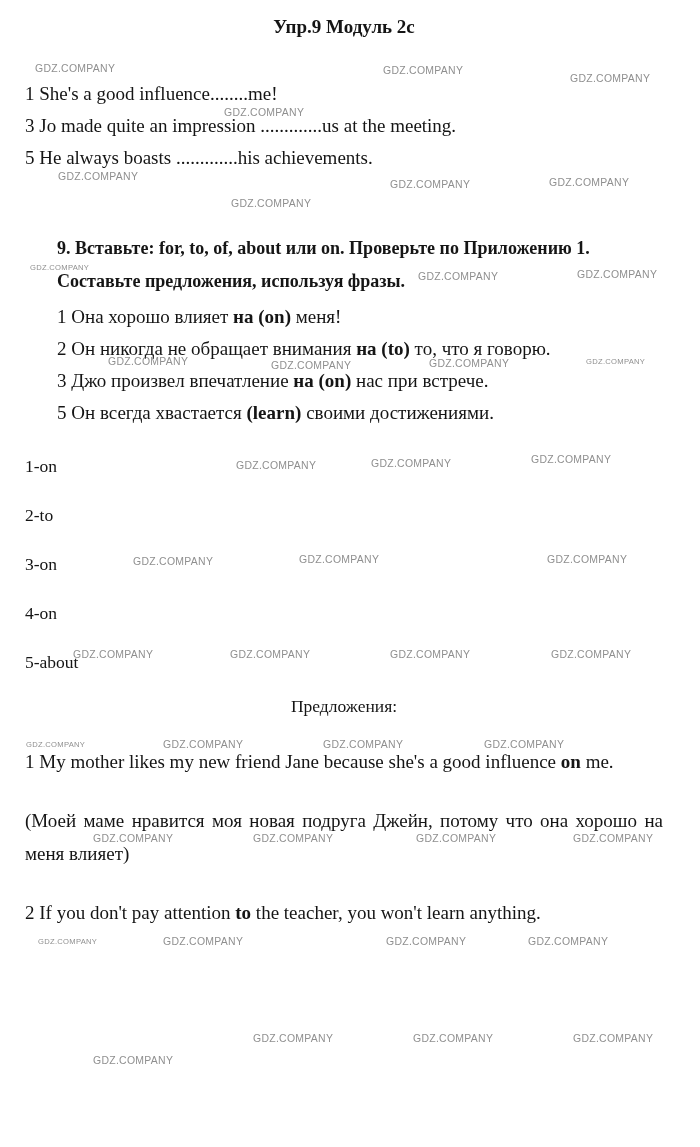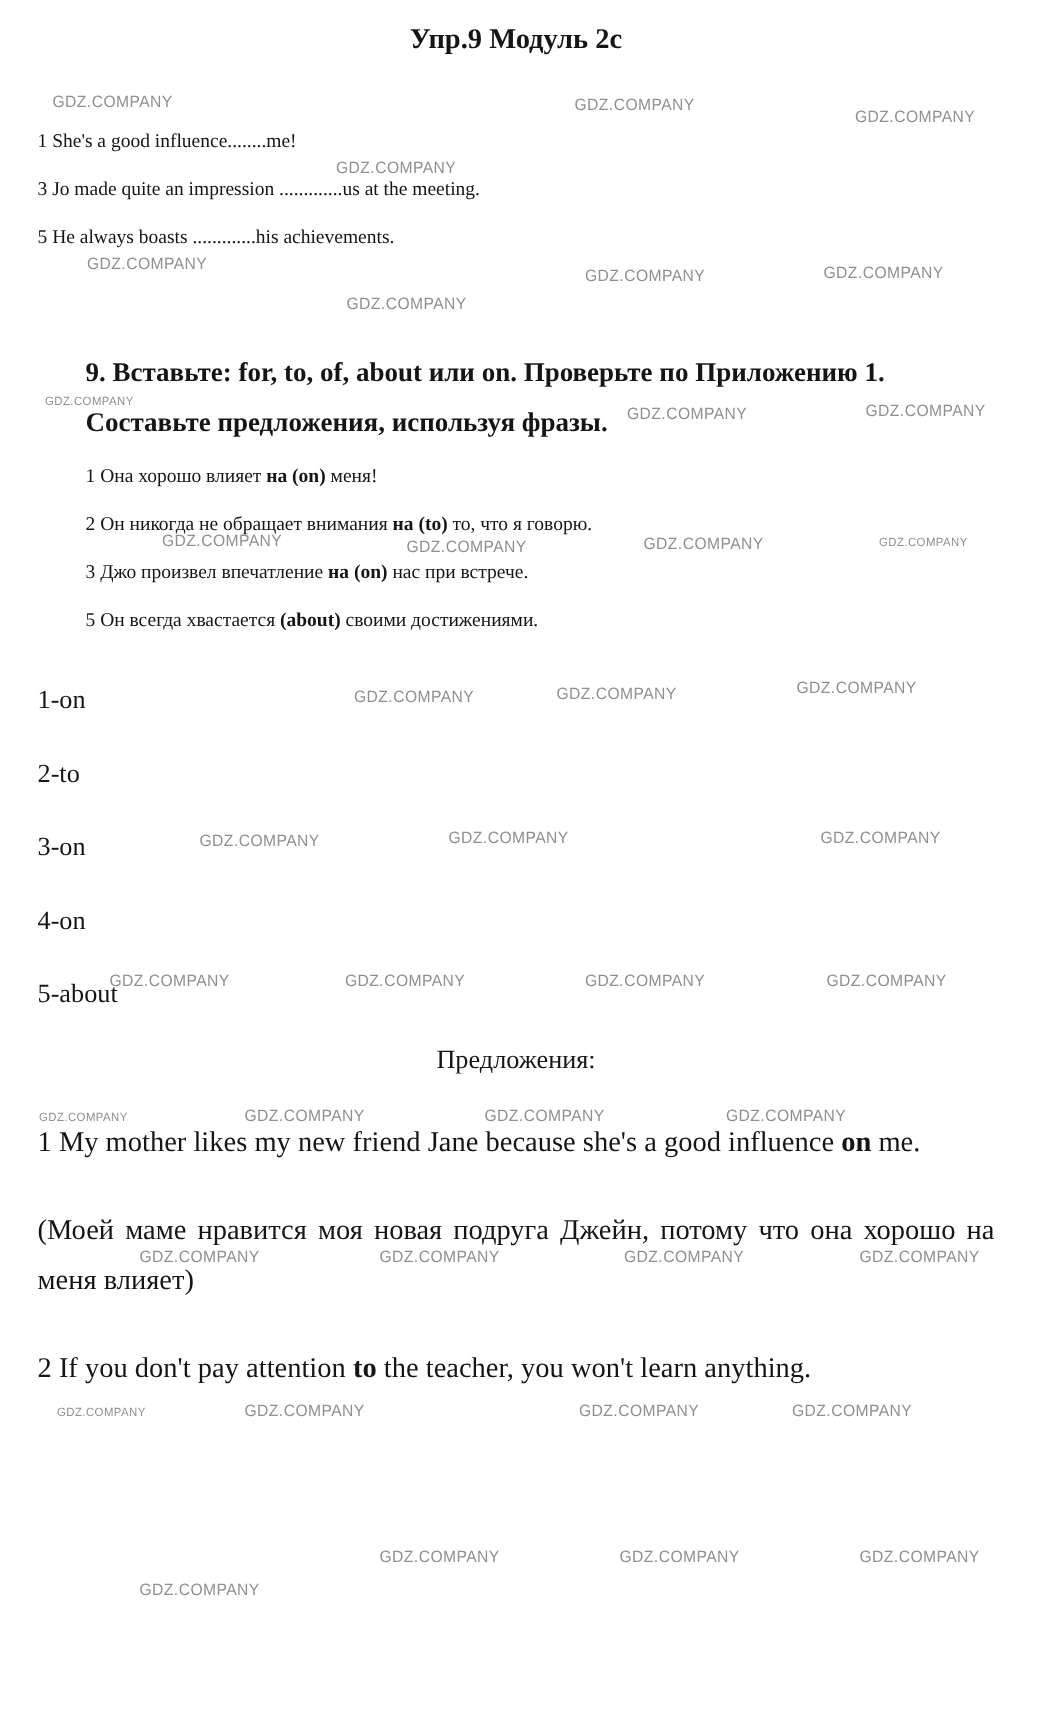--- a/index.html
+++ b/index.html
@@ -32,21 +32,21 @@
     font-weight:bold;
     font-size:19px;
     margin-bottom:40px;
   }
   .heading {
     font-weight:bold;
     font-size:18px;
     line-height:33px;
   }
   .list { margin-top:3px; }
-  .line { font-size:13px; line-height:32px; }
+  .line { font-size:19px; line-height:32px; }
   .sec-ru { margin-top:58px;margin-left:32px; }
   .answers { margin-top:22px; }
   .answer { font-size:17.5px; line-height:30px; margin-bottom:19px; }
   .sent-heading {
     text-align:center;
     font-size:17.5px;
     margin-top:6px;
     margin-bottom:28px;
   }
   .paras { margin-top:0; }
@@ -116,21 +116,21 @@
           <div class="line"><span>5 He always boasts .............his achievements.</span></div>
         </div>
     </section>
 
     <section class="sec-ru">
       <p class="heading">9. Вставьте: for, to, of, about или on. Проверьте по Приложению 1. Составьте предложения, используя фразы.</p>
       <div class="list">
           <div class="line"><span>1 Она хорошо влияет </span><span class="b">на (on)</span><span> меня!</span></div>
           <div class="line"><span>2 Он никогда не обращает внимания </span><span class="b">на (to)</span><span> то, что я говорю.</span></div>
           <div class="line"><span>3 Джо произвел впечатление </span><span class="b">на (on)</span><span> нас при встрече.</span></div>
-          <div class="line"><span>5 Он всегда хвастается </span><span class="b">(about)</span><span> своими достижениями.</span></div>
+          <div class="line"><span>5 Он всегда хвастается </span><span class="b">(learn)</span><span> своими достижениями.</span></div>
         </div>
     </section>
 
     <div class="answers">
         <div class="answer"><span>1-on</span></div>
         <div class="answer"><span>2-to</span></div>
         <div class="answer"><span>3-on</span></div>
         <div class="answer"><span>4-on</span></div>
         <div class="answer"><span>5-about</span></div>
       </div>

